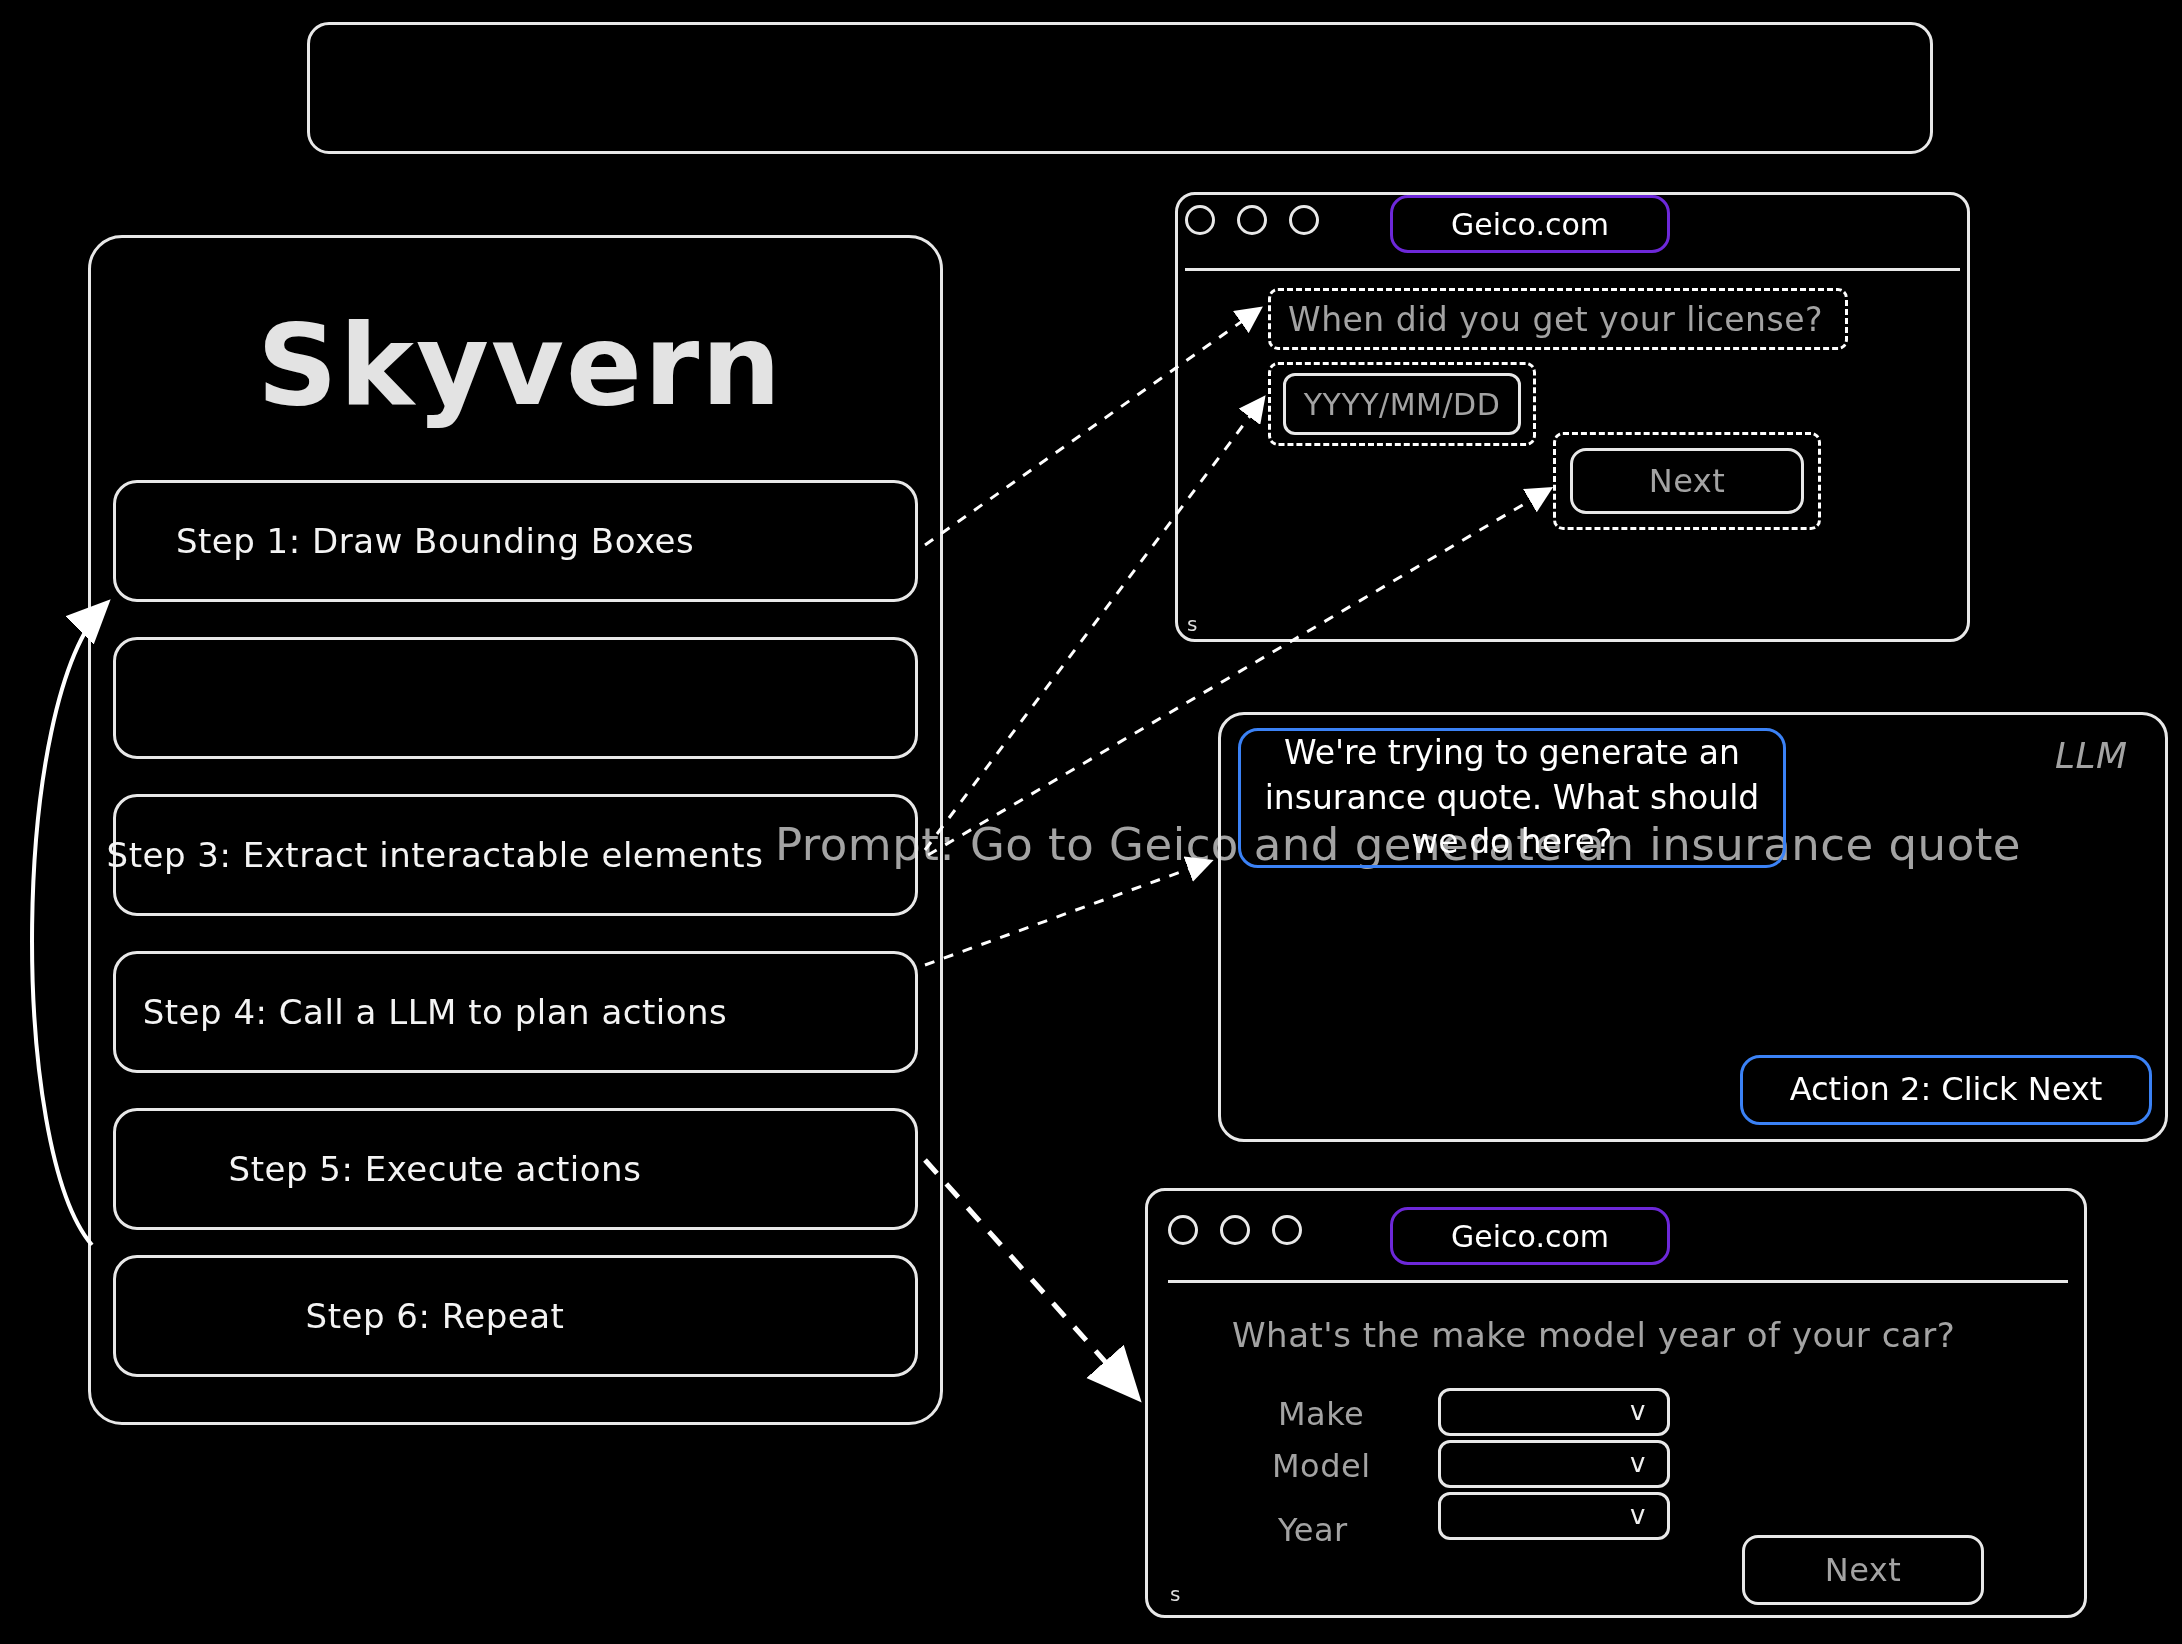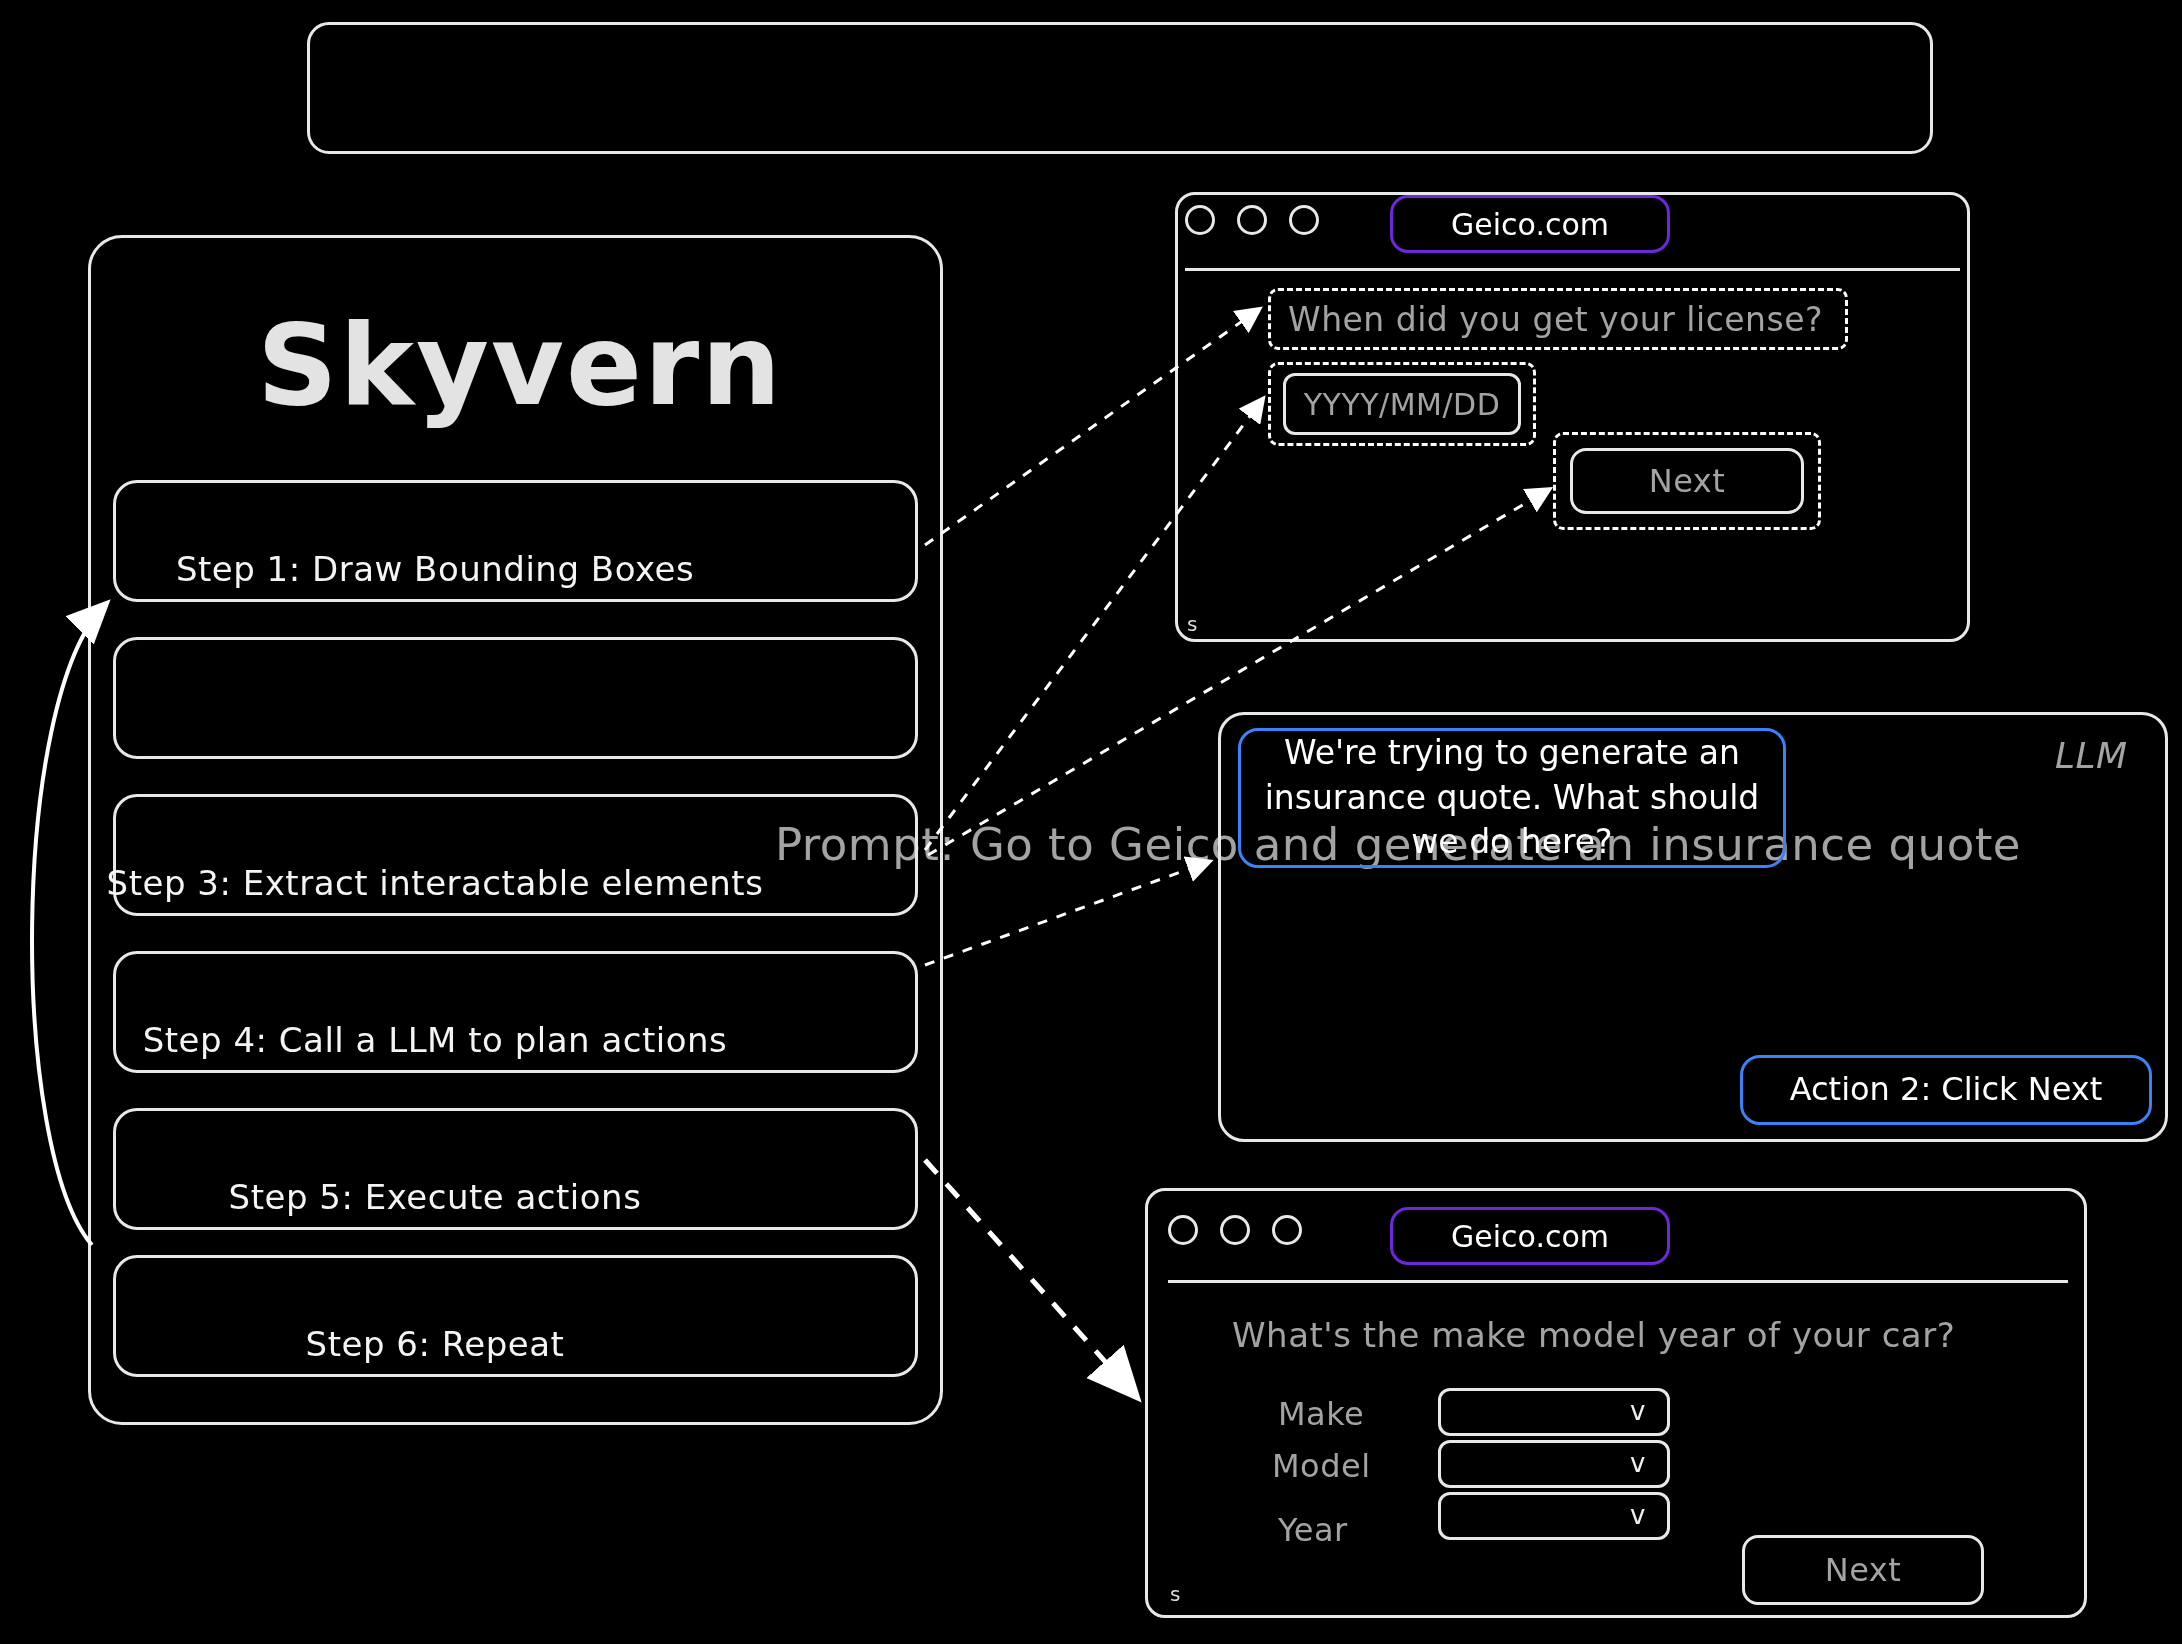--- a/index.html
+++ b/index.html
@@ -70,21 +70,20 @@
     width: 805px;
     height: 122px;
     border-radius: 24px;
     border-width: 3px;
   }
   .step-label {
     width: 644px; height: 122px;
     left: 113px;
     font-size: 34px;
     color: #f4f4f4;
-    margin-top: 28px;
   }
 
   
   .browser {
     border-radius: 20px;
   }
   .dots {
     position: absolute;
     display: flex;
     gap: 22px;

